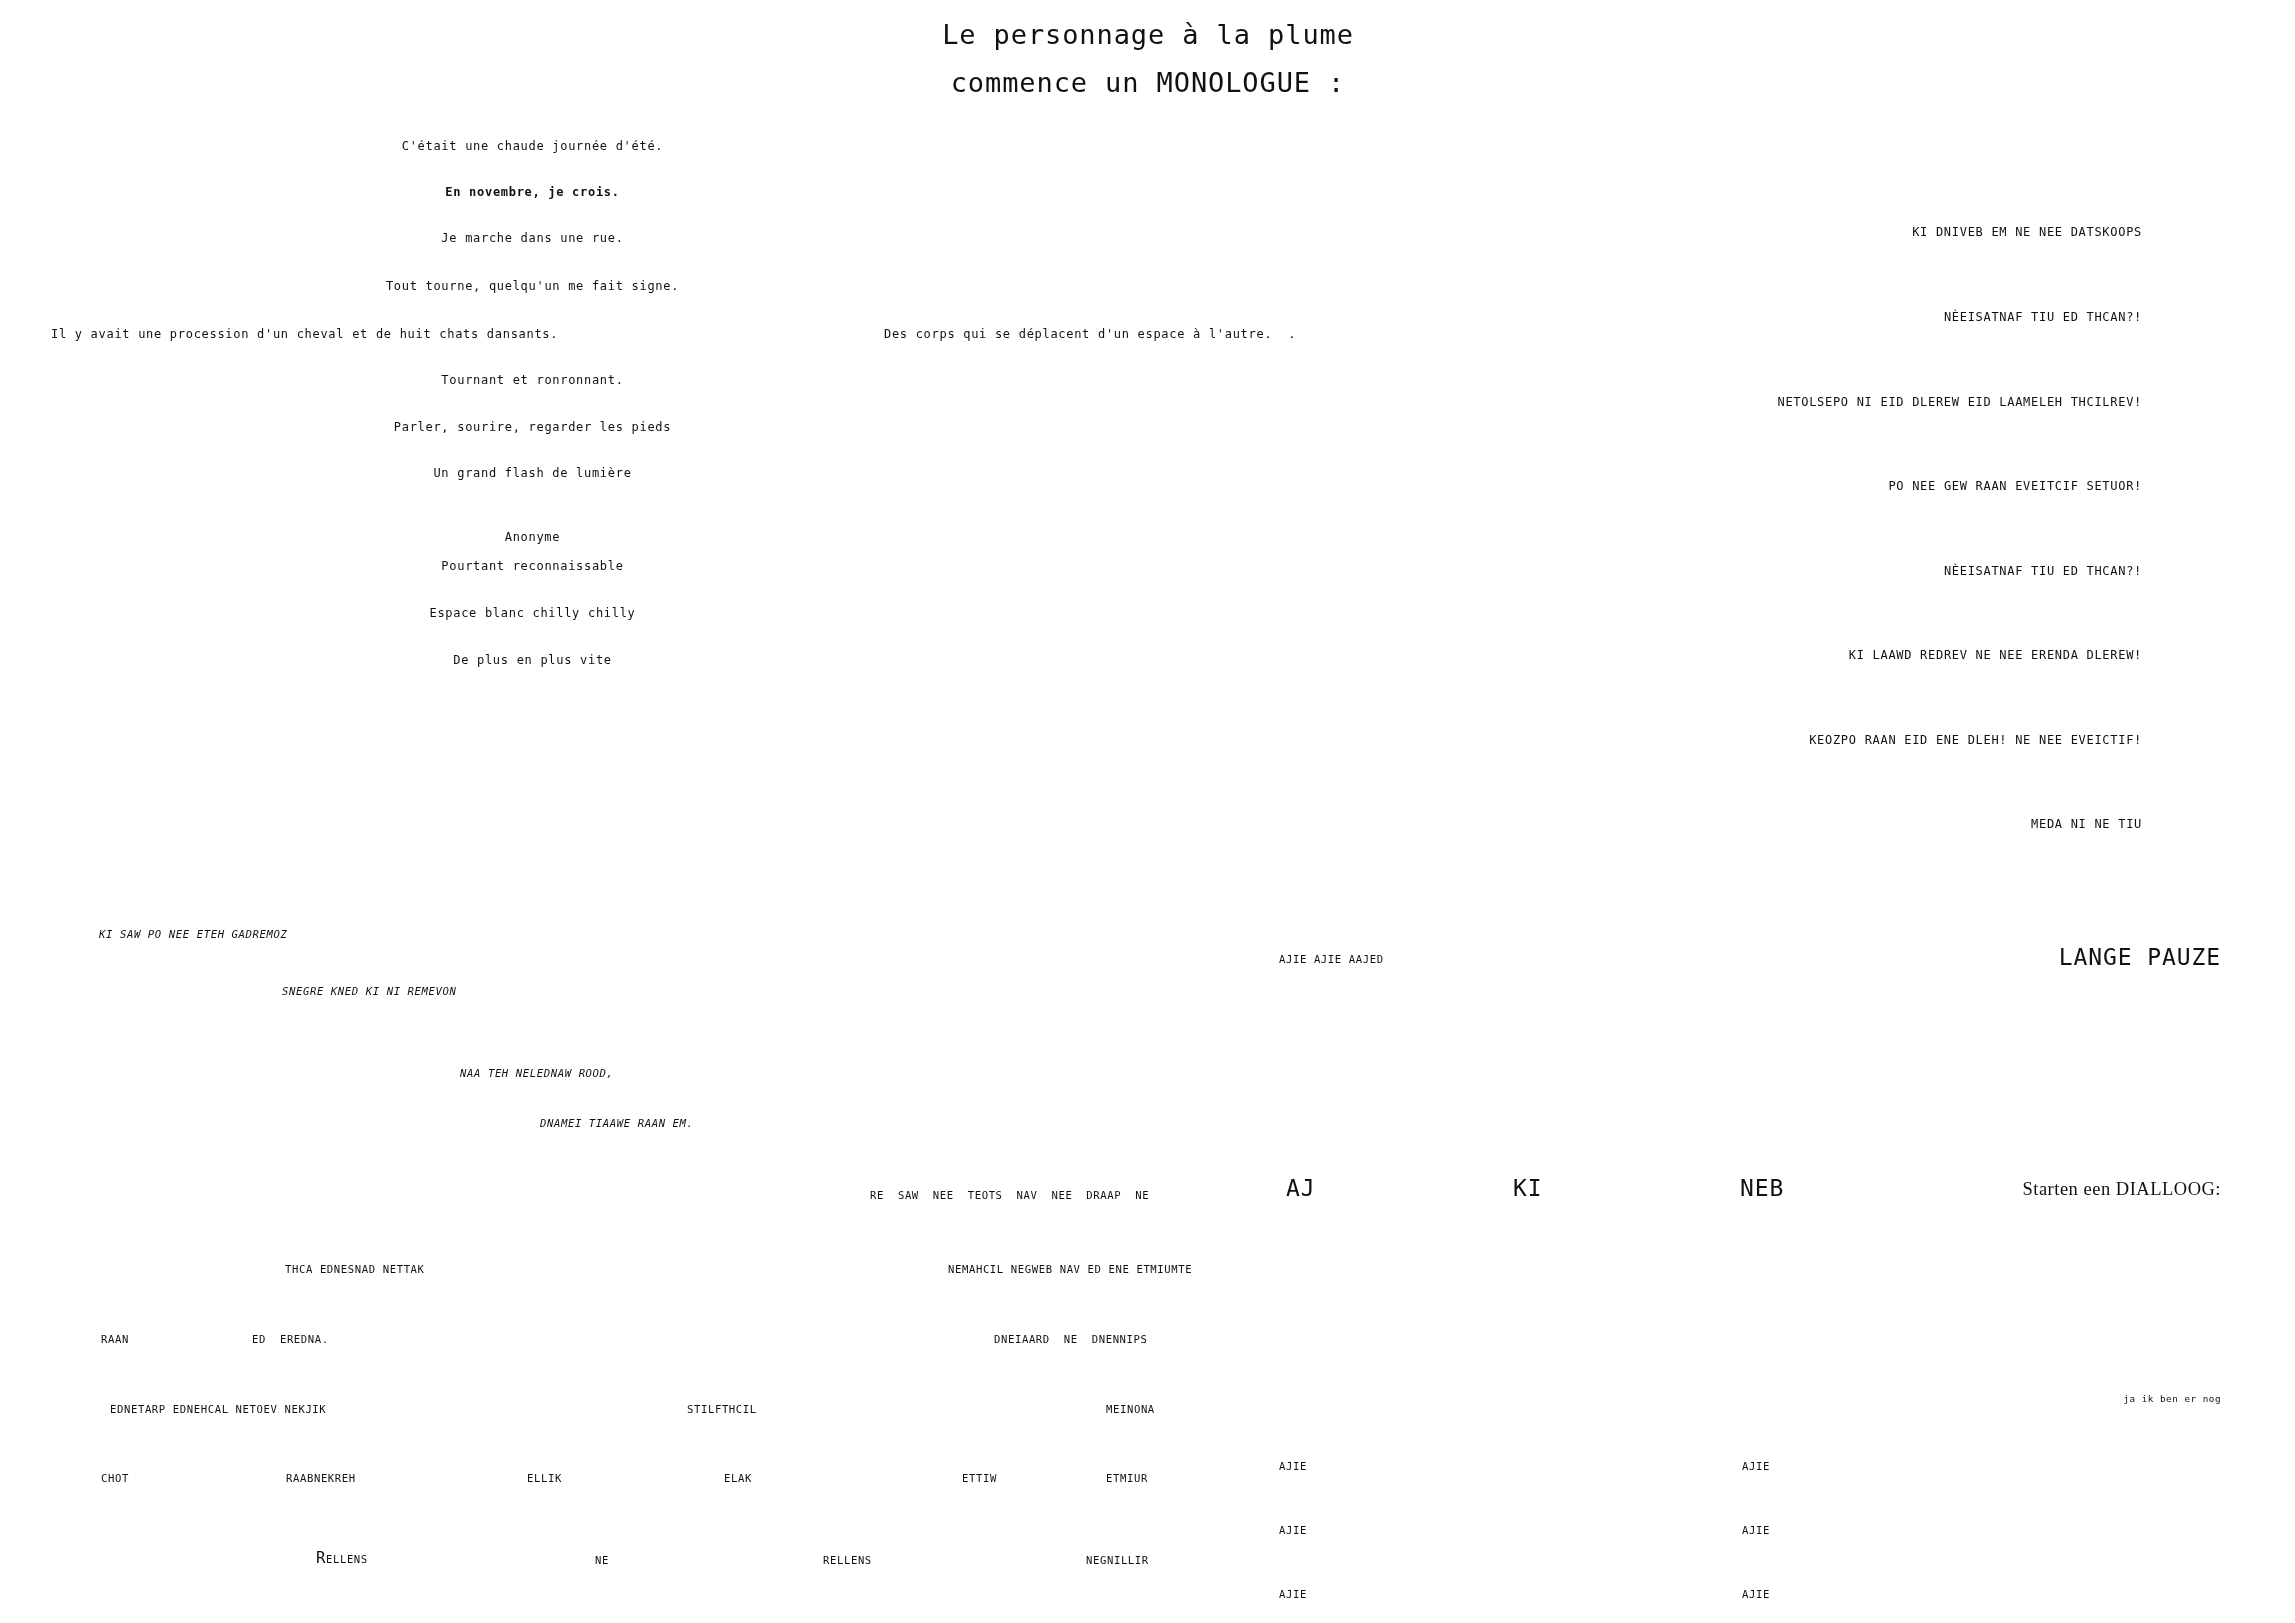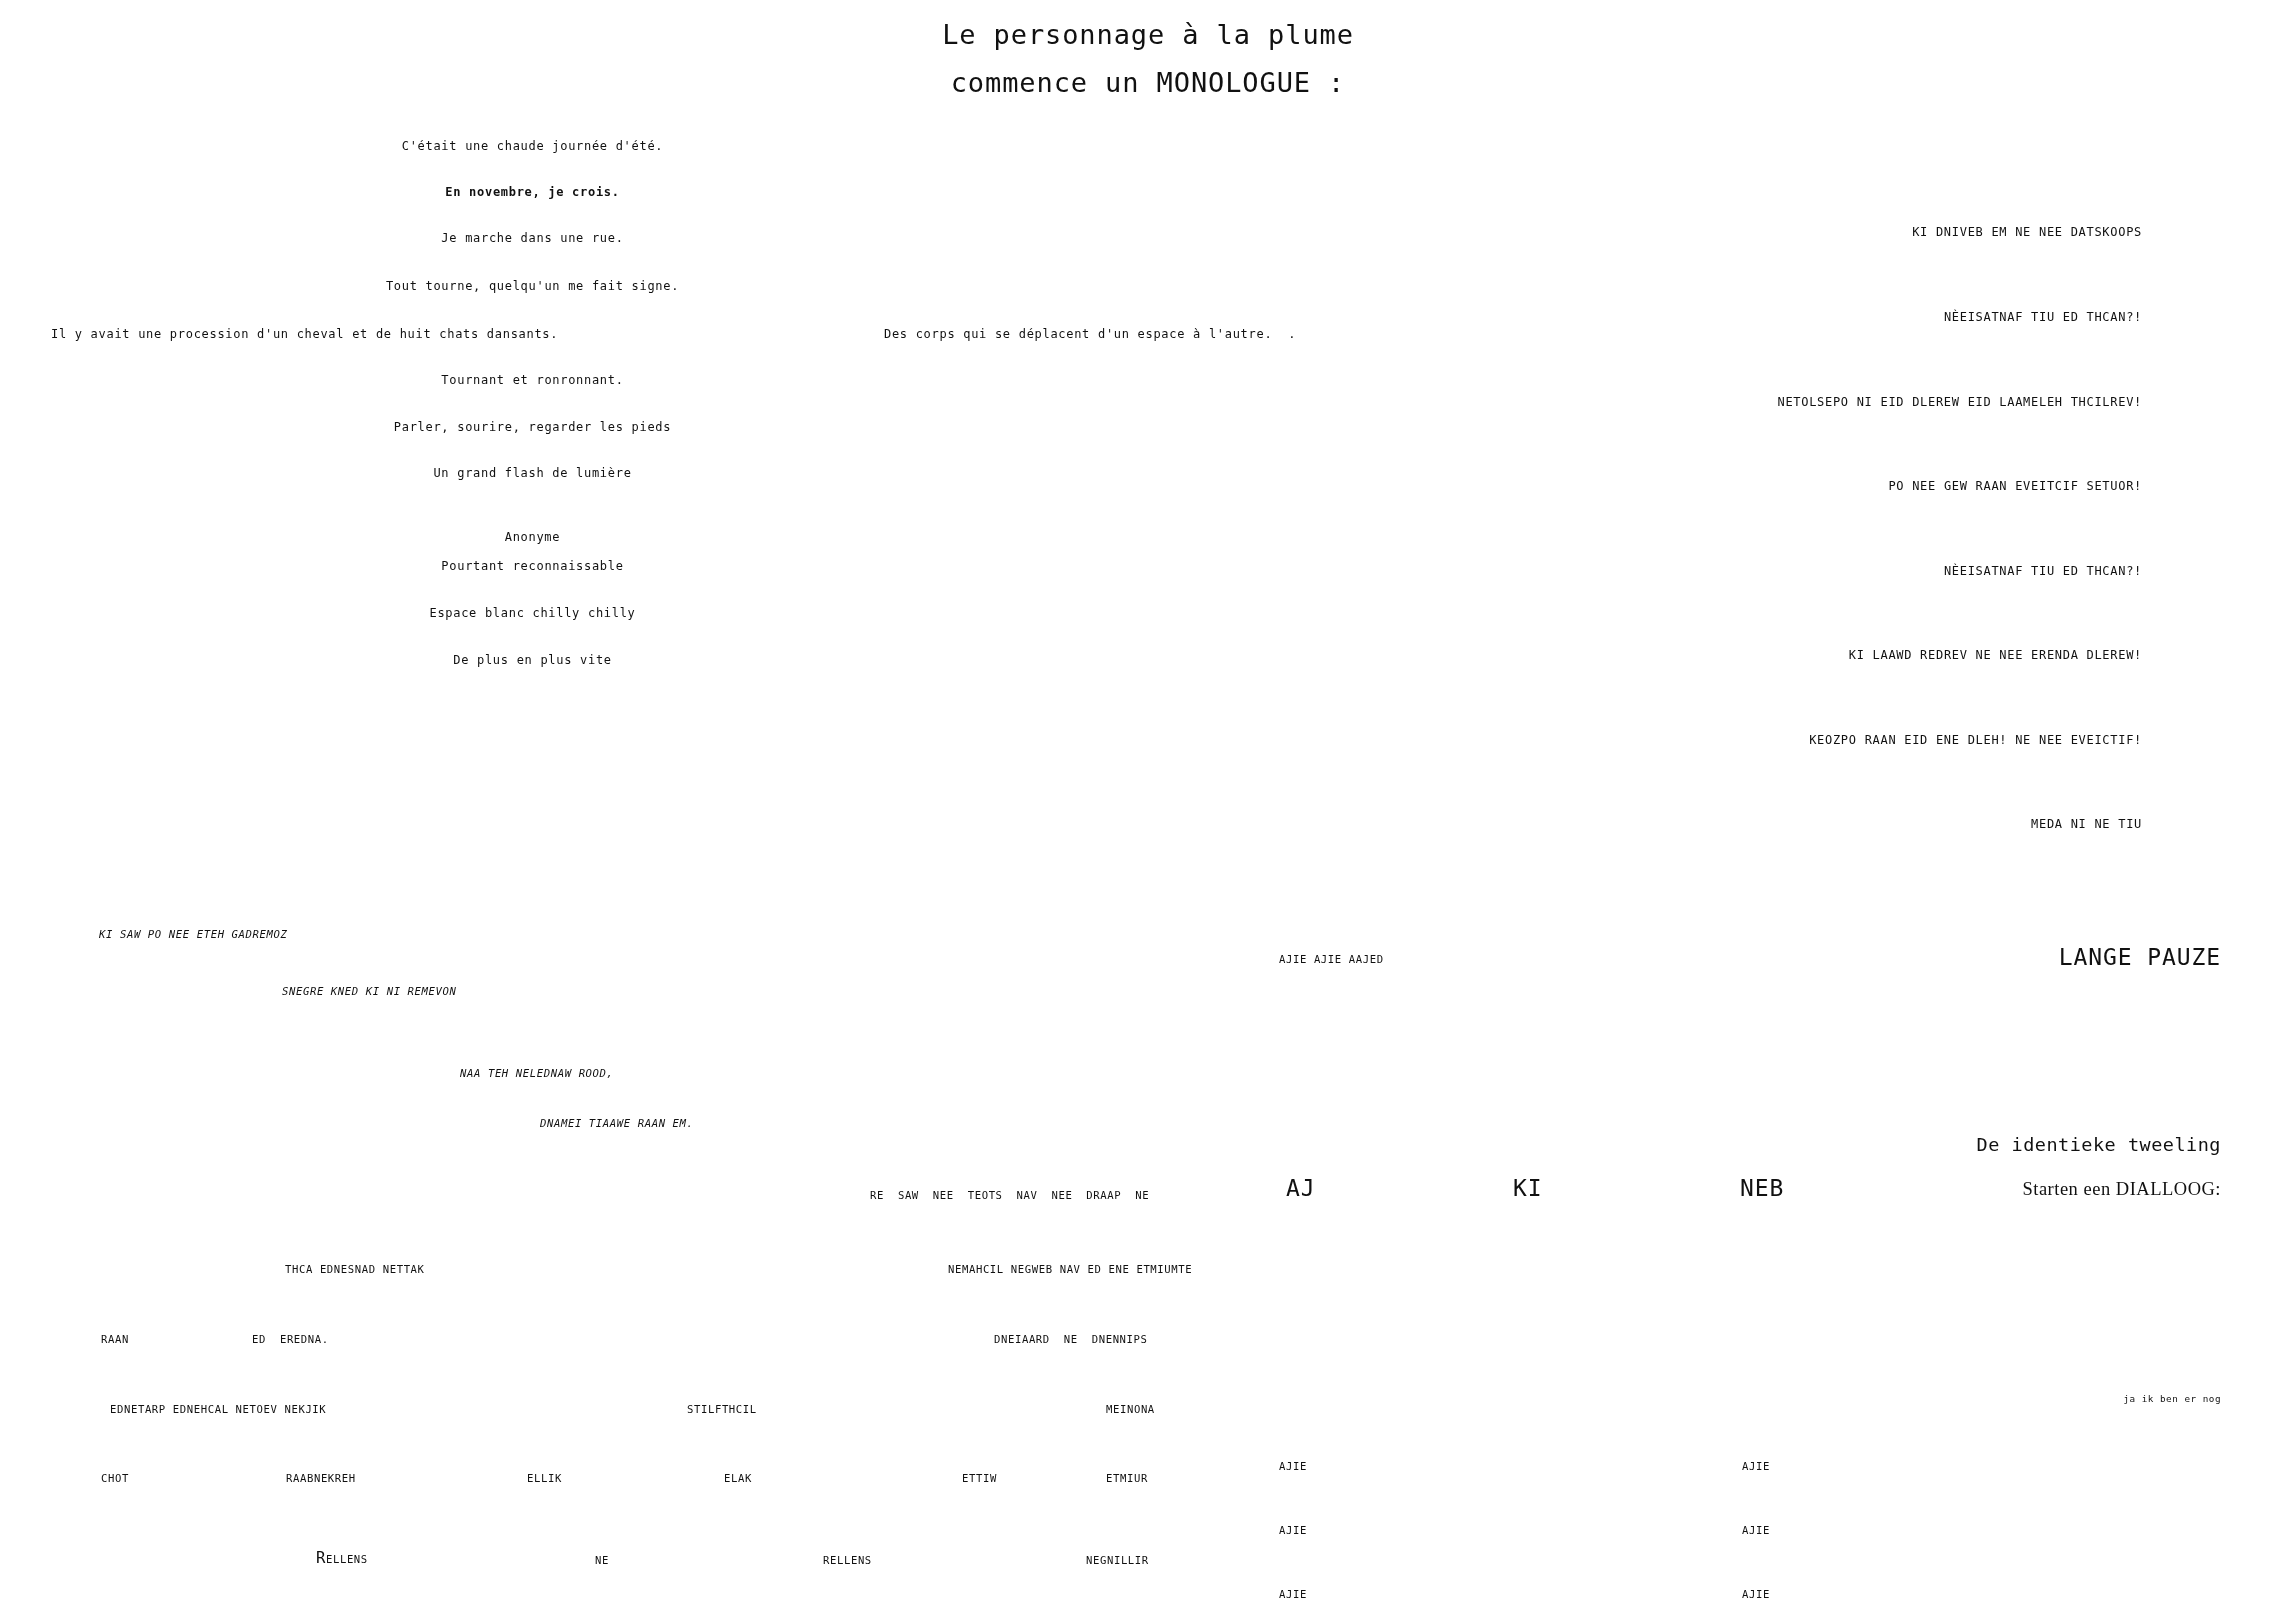--- a/index.html
+++ b/index.html
@@ -128,21 +128,20 @@
   <div class="abs t-small" style="left:1086px; top:1554px;">NEGNILLIR</div>
 
   <div class="abs t-small" style="left:870px; top:1189px;">RE  SAW  NEE  TEOTS  NAV  NEE  DRAAP  NE</div>
   <div class="abs t-small" style="left:948px; top:1263px;">NEMAHCIL NEGWEB NAV ED ENE ETMIUMTE</div>
   <div class="abs t-small" style="left:994px; top:1333px;">DNEIAARD  NE  DNENNIPS</div>
 
   <div class="abs t-small" style="left:1279px; top:953px;">AJIE AJIE AAJED</div>
 
   <div class="abs t-big right" style="left:1573px; top:944px; width:648px;">LANGE PAUZE</div>
 
-  <div class="abs t-med right" style="left:1481px; top:1134px; width:740px;">De identieke tweeling</div>
   <div class="abs t-med right" style="left:1481px; top:1179px; width:740px;font-family:Liberation Serif, serif;">Starten een DIALLOOG:</div>
 
   <div class="abs t-big" style="left:1286px; top:1175px;">AJ</div>
   <div class="abs t-big" style="left:1513px; top:1175px;">KI</div>
   <div class="abs t-big" style="left:1740px; top:1175px;">NEB</div>
 
   <div class="abs t-tiny right" style="left:1666px; top:1393px; width:555px;">ja ik ben er nog</div>
 
   <div class="abs t-small mono-list" style="left:1279px; top:1414px;">
     <div>AJIE</div>

